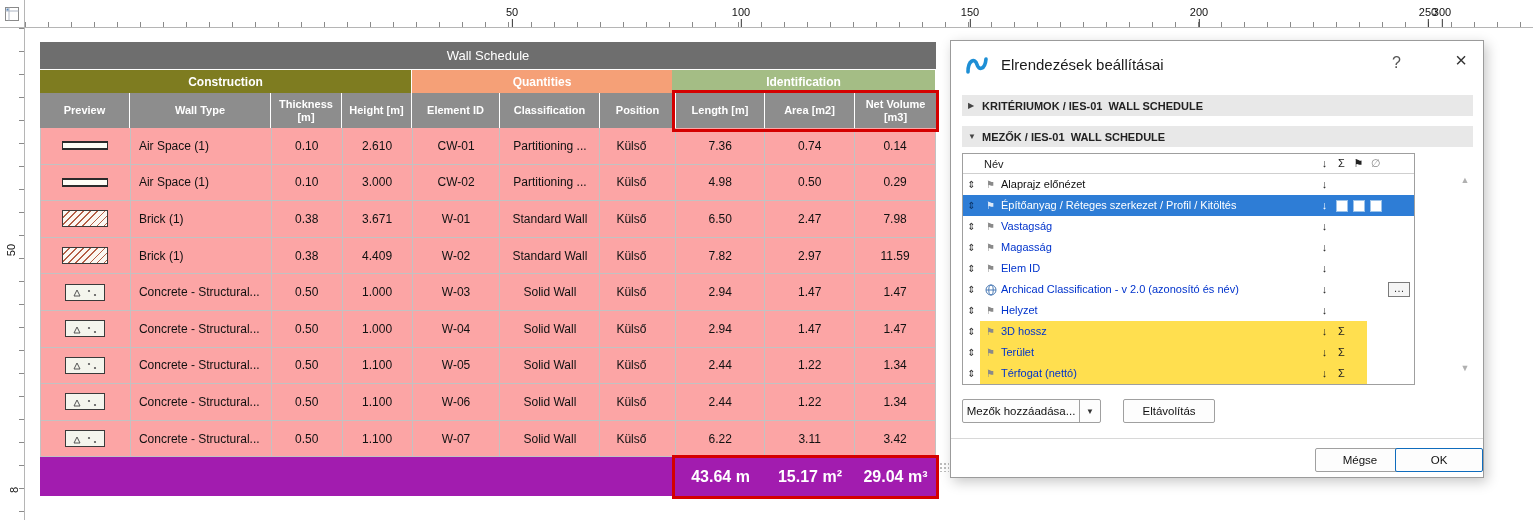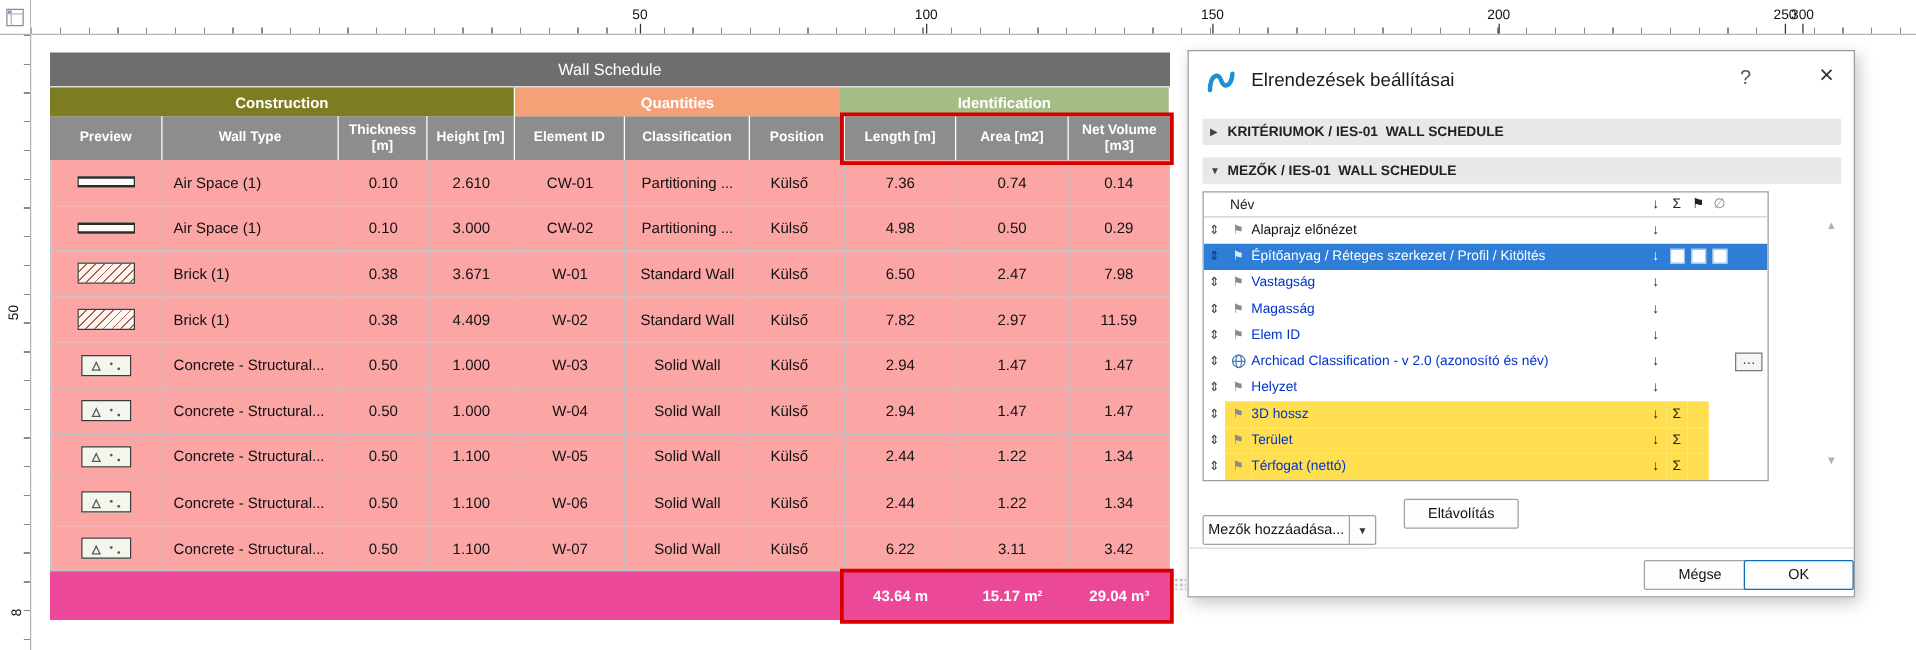--- a/index.html
+++ b/index.html
@@ -41,21 +41,21 @@
   .srow { display:flex; height:36.6px; background:#fca5a5; border-bottom:1px solid #c2c2c2; }
   .cell { display:flex; align-items:center; border-right:1px solid #c2c2c2; padding:0 4px; overflow:hidden; white-space:nowrap; }
   .al-l { justify-content:flex-start; padding-left:8px; }
   .al-c { justify-content:center; }
   .al-p { justify-content:flex-start; padding-left:16px; }
   .pv-air { width:46px; height:9px; border:1px solid #2b2b2b; border-top-width:2px; border-bottom-width:2px; background:#fdfdf6; }
   .pv-brick { width:46px; height:17px; border:1px solid #3a3a3a; background-color:#fbf7f2;
     background-image:repeating-linear-gradient(135deg,transparent 0 4px,rgba(168,68,40,.85) 4px 5px); }
   .pv-conc { width:40px; height:17px; border:1px solid #3a3a3a; background:#f4f5ed;
     display:flex; align-items:center; justify-content:center; }
-  .sched-total { display:flex; height:39px; background:#ec4899; color:#fff; font-weight:bold; font-size:12px; }
+  .sched-total { display:flex; height:39px; background:#a21caf; color:#fff; font-weight:bold; font-size:16px; }
   .tsp { width:636px; }
   .tc { display:flex; align-items:center; justify-content:center; }
   .grip { position:absolute; left:899px; top:420px; width:10px; height:10px;
     background-image:radial-gradient(#bdbdbd 1px, transparent 1.2px); background-size:4px 4px; }
 
   
   .ann { position:absolute; border:3px solid #d40000; pointer-events:none; }
   .ann-hdr   { left:672px; top:90px;  width:267px; height:42px; }
   .ann-tot   { left:672px; top:455px; width:267px; height:44px; }
   .ann-sigma { left:1375px; top:317px; width:19px; height:68px; border-width:2px; }
@@ -92,21 +92,21 @@
   .flrow.sel .fl-h { color:#0c3567; }
   .flrow.sel .fl-i { color:#fff; }
   .selbox { width:12px; height:12px; background:#fff; border:1px solid #9cc3ea; display:inline-block; vertical-align:middle; }
   .flrow.sum .fl-f, .flrow.sum .fl-l, .flrow.sum .i1, .flrow.sum .i2, .flrow.sum .i3 { background:#ffdf4f; }
   .morebtn { width:22px; height:15px; border:1px solid #7a7a7a; background:#f5f5f5;
     font-size:11px; line-height:11px; text-align:center; color:#333; }
   .scrollarrow { position:absolute; right:1px; font-size:9px; color:#b0b0b0; width:14px; text-align:center; }
   .sa-up { top:22px; } .sa-dn { bottom:12px; }
   .btn { position:absolute; height:24px; border:1px solid #a0a0a0; background:#fdfdfd; border-radius:2px;
     display:flex; align-items:center; justify-content:center; font-size:11.5px; color:#111; }
-  .btn-add { left:11px; top:371px; width:139px; padding:0; }
+  .btn-add { left:11px; top:358px; width:139px; padding:0; }
   .btn-add .addtxt { flex:1; text-align:center; }
   .btn-add .addarrow { width:21px; height:100%; border-left:1px solid #a0a0a0;
     display:flex; align-items:center; justify-content:center; font-size:8px; color:#333; }
   .btn-remove { left:172px; top:358px; width:92px; }
   .dlg-sep { position:absolute; left:0; right:0; top:397px; border-top:1px solid #d8d8d8; }
   .btn-cancel { left:364px; top:407px; width:90px; }
   .btn-ok { left:444px; top:407px; width:88px; border:1px solid #0f6cbd; }
 </style>
 </head>
 <body>

